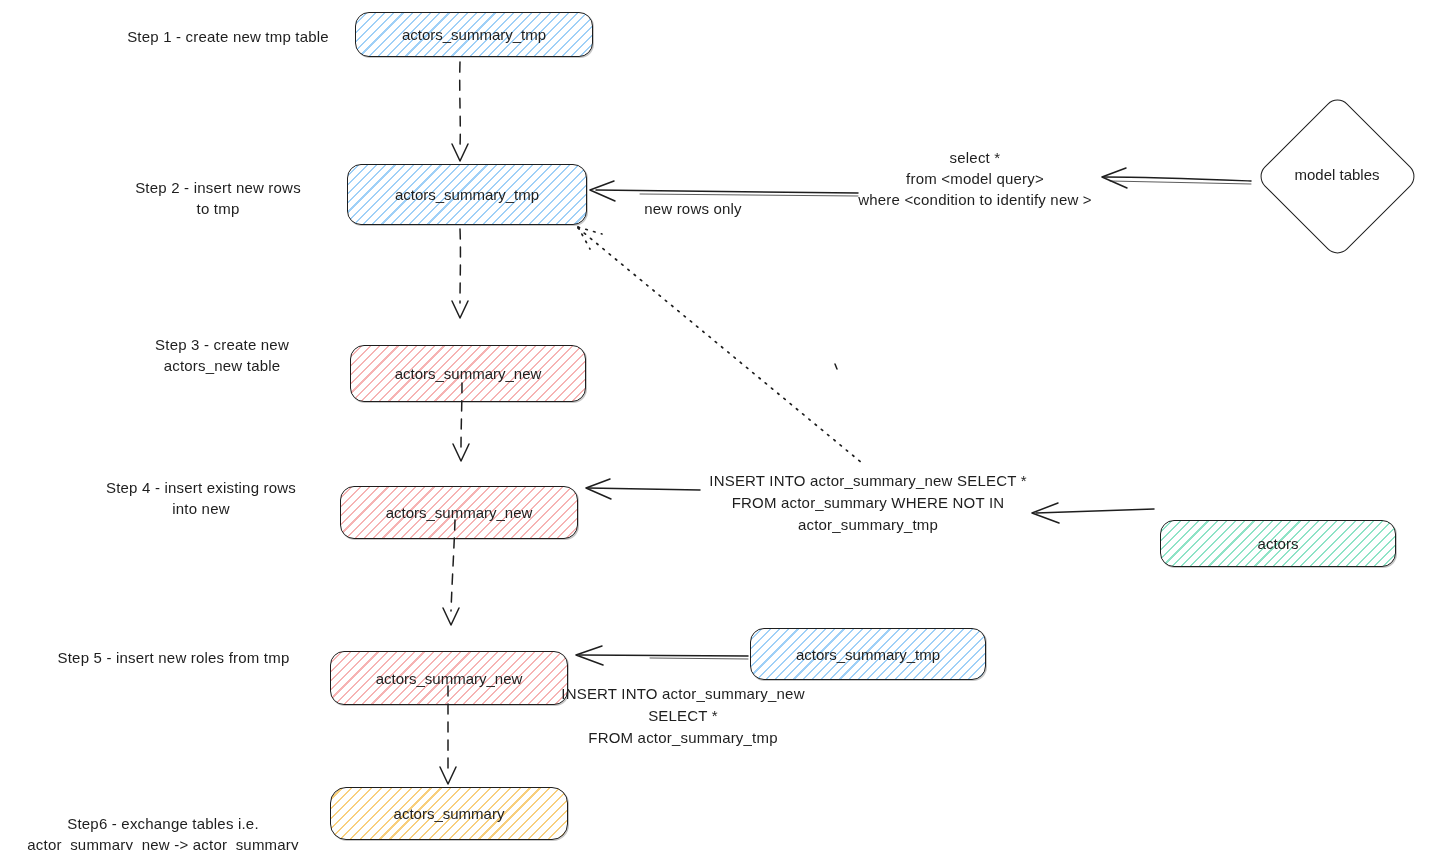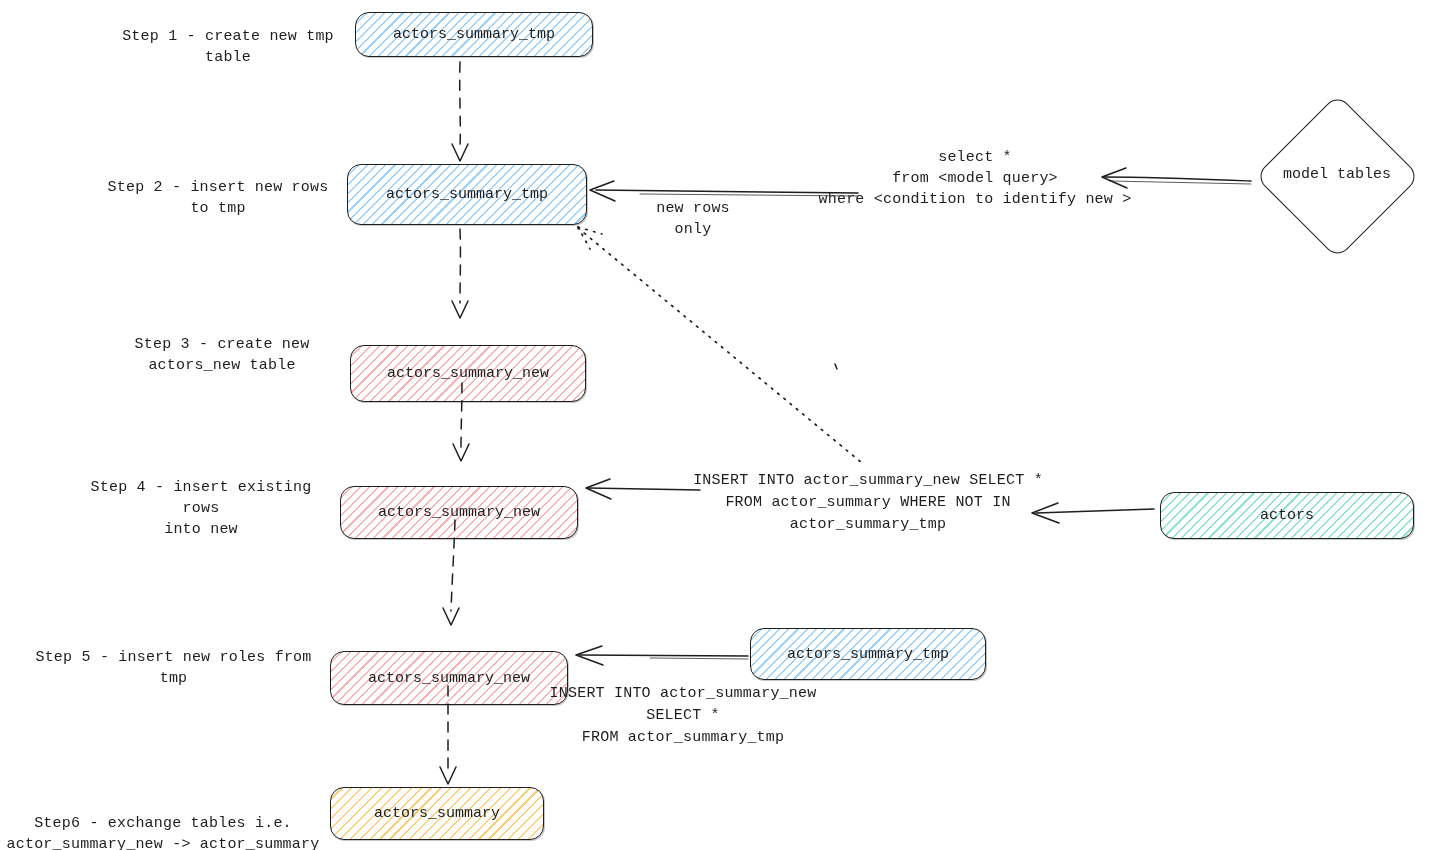--- a/index.html
+++ b/index.html
@@ -1,18 +1,18 @@
 <!DOCTYPE html>
 <html><head>
 <meta charset="utf-8">
 <style>
   html,body{margin:0;padding:0;background:#fff;}
   #canvas{
     position:relative;width:1432px;height:850px;background:#ffffff;overflow:hidden;
-    font-family:Liberation Mono, monospace;color:#1e1e1e;
+    font-family:Liberation Sans, sans-serif;color:#1e1e1e;
   }
   .label{
     position:absolute;font-size:15px;line-height:21px;text-align:center;
     white-space:pre-line;letter-spacing:.2px;
   }
   .sql{font-size:15px;line-height:22px;}
   .node{
     position:absolute;border:1.7px solid #1e1e1e;border-radius:14px;
     display:flex;align-items:center;justify-content:center;
     font-size:15px;background-color:#fff;box-sizing:border-box;
@@ -59,25 +59,25 @@
     </div>
   <div class="node hatch-pink" style="left:350px;top:322px;width:236px;height:57px;">
       <span class="node-text">actors_summary_new</span>
     </div>
   <div class="node hatch-pink" style="left:340px;top:463px;width:238px;height:53px;">
       <span class="node-text">actors_summary_new</span>
     </div>
   <div class="node hatch-pink" style="left:330px;top:628px;width:238px;height:54px;">
       <span class="node-text">actors_summary_new</span>
     </div>
-  <div class="node hatch-yellow" style="left:330px;top:787px;width:214px;height:53px;">
+  <div class="node hatch-yellow" style="left:330px;top:787px;width:238px;height:53px;border-radius:16px;">
       <span class="node-text">actors_summary</span>
     </div>
 
-  <div class="node hatch-teal" style="left:1160px;top:492px;width:254px;height:47px;">
+  <div class="node hatch-teal" style="left:1160px;top:520px;width:236px;height:47px;">
       <span class="node-text">actors</span>
     </div>
   <div class="node hatch-blue" style="left:750px;top:628px;width:236px;height:52px;">
       <span class="node-text">actors_summary_tmp</span>
     </div>
 
   <div id="diamond"></div>
   <div id="diamond-label">model tables</div>
 
   <div class="label" style="left:810px;top:147px;width:330px;">select *

